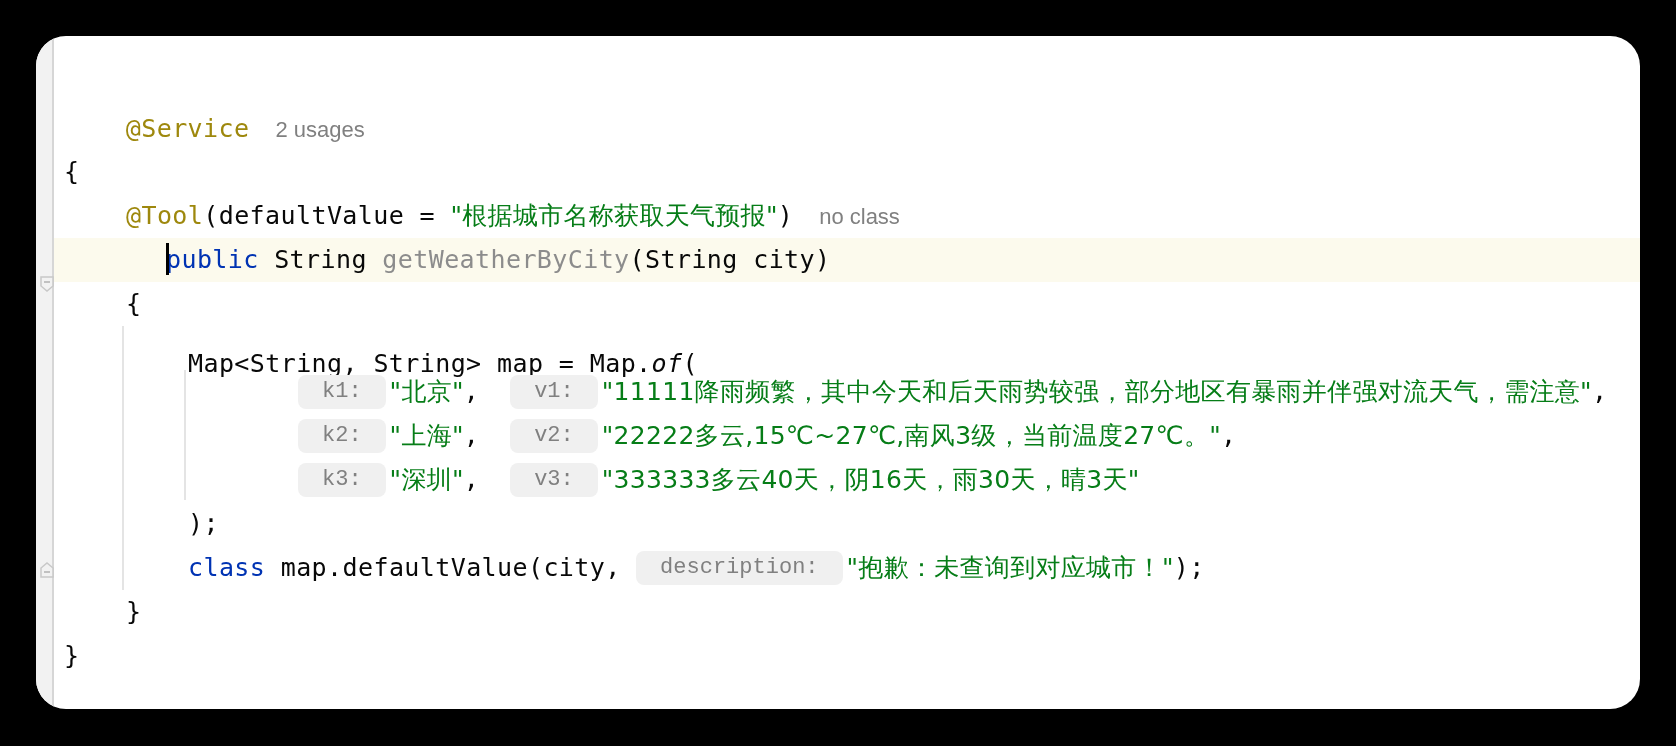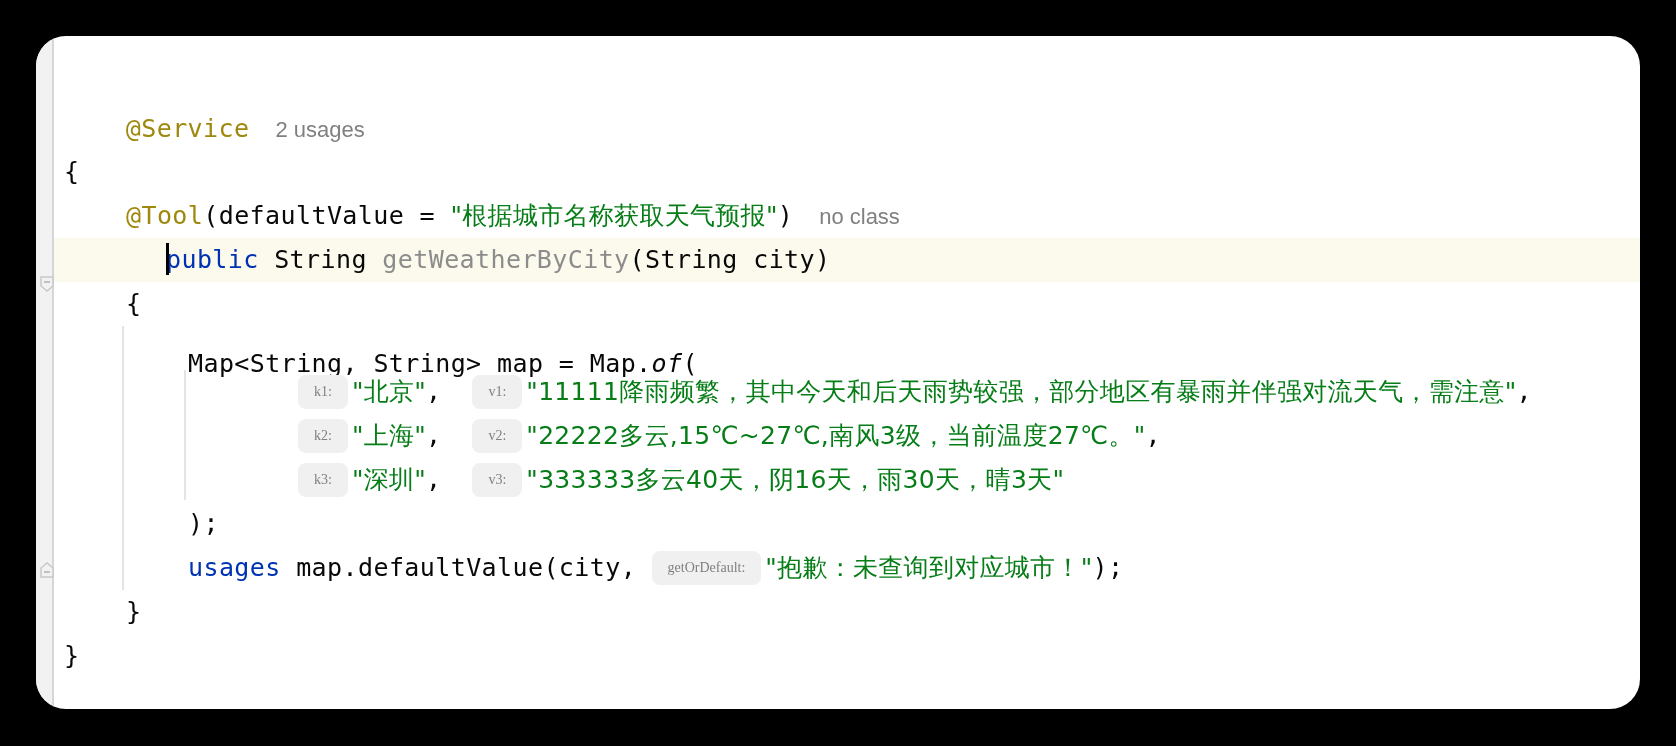--- a/index.html
+++ b/index.html
@@ -29,23 +29,23 @@
   .kw { color:#0033b3; }
   .ann { color:#9e880d; }
   .str { color:#067d17; font-family:"DejaVu Sans", "Liberation Sans", sans-serif; letter-spacing:0.3px; }
   .unused { color:#8c8c8c; }
   .ital { font-style:italic; }
   .hint-usage {
     font-family:"Liberation Sans", "DejaVu Sans", sans-serif; font-size:22px; color:#808080;
     margin-left:26px; letter-spacing:0;
   }
   .hint {
-    display:inline-block; font-family:Liberation Serif, serif;
-    font-size:14px; color:#808080; background:#f0f0f0; border-radius:8px;
-    padding:0 16px; line-height:34px; height:34px; vertical-align:middle; margin:0 4px 3px 0;
+    display:inline-block; font-family:Liberation Mono, monospace;
+    font-size:22px; color:#808080; background:#f0f0f0; border-radius:8px;
+    padding:0 24px; line-height:34px; height:34px; vertical-align:middle; margin:0 4px 3px 0;
     letter-spacing:0;
   }
   .caret {
     display:inline-block; width:3px; height:32px; background:#000; vertical-align:middle;
     margin-right:-3px; position:relative; top:-2px;
   }
 </style>
 </head>
 <body>
 
@@ -82,18 +82,18 @@
   <div class="line" style="top:290px; left:152px;margin-top:16px;"><span>Map&lt;String, String&gt; map = Map.</span><span class="ital">of</span><span>(</span></div>
 
   <div class="line" style="top:334px; left:262px;"><span class="hint">k1:</span><span class="str">"北京"</span><span>,  </span><span class="hint">v1:</span><span class="str">"11111降雨频繁，其中今天和后天雨势较强，部分地区有暴雨并伴强对流天气，需注意"</span><span>,</span></div>
 
   <div class="line" style="top:378px; left:262px;"><span class="hint">k2:</span><span class="str">"上海"</span><span>,  </span><span class="hint">v2:</span><span class="str">"22222多云,15℃~27℃,南风3级，当前温度27℃。"</span><span>,</span></div>
 
   <div class="line" style="top:422px; left:262px;"><span class="hint">k3:</span><span class="str">"深圳"</span><span>,  </span><span class="hint">v3:</span><span class="str">"333333多云40天，阴16天，雨30天，晴3天"</span></div>
 
   <div class="line" style="top:466px; left:152px;">);</div>
 
-  <div class="line" style="top:510px; left:152px;"><span class="kw">usages</span> <span>map.defaultValue(city, </span><span class="hint">getOrDefault:</span><span class="str">"抱歉：未查询到对应城市！"</span><span>);</span></div>
+  <div class="line" style="top:510px; left:152px;"><span class="kw">class</span> <span>map.defaultValue(city, </span><span class="hint">description:</span><span class="str">"抱歉：未查询到对应城市！"</span><span>);</span></div>
 
   <div class="line" style="top:554px; left:90px;">}</div>
 
   <div class="line" style="top:598px; left:28px;">}</div>
 </div>
 
 </body></html>

